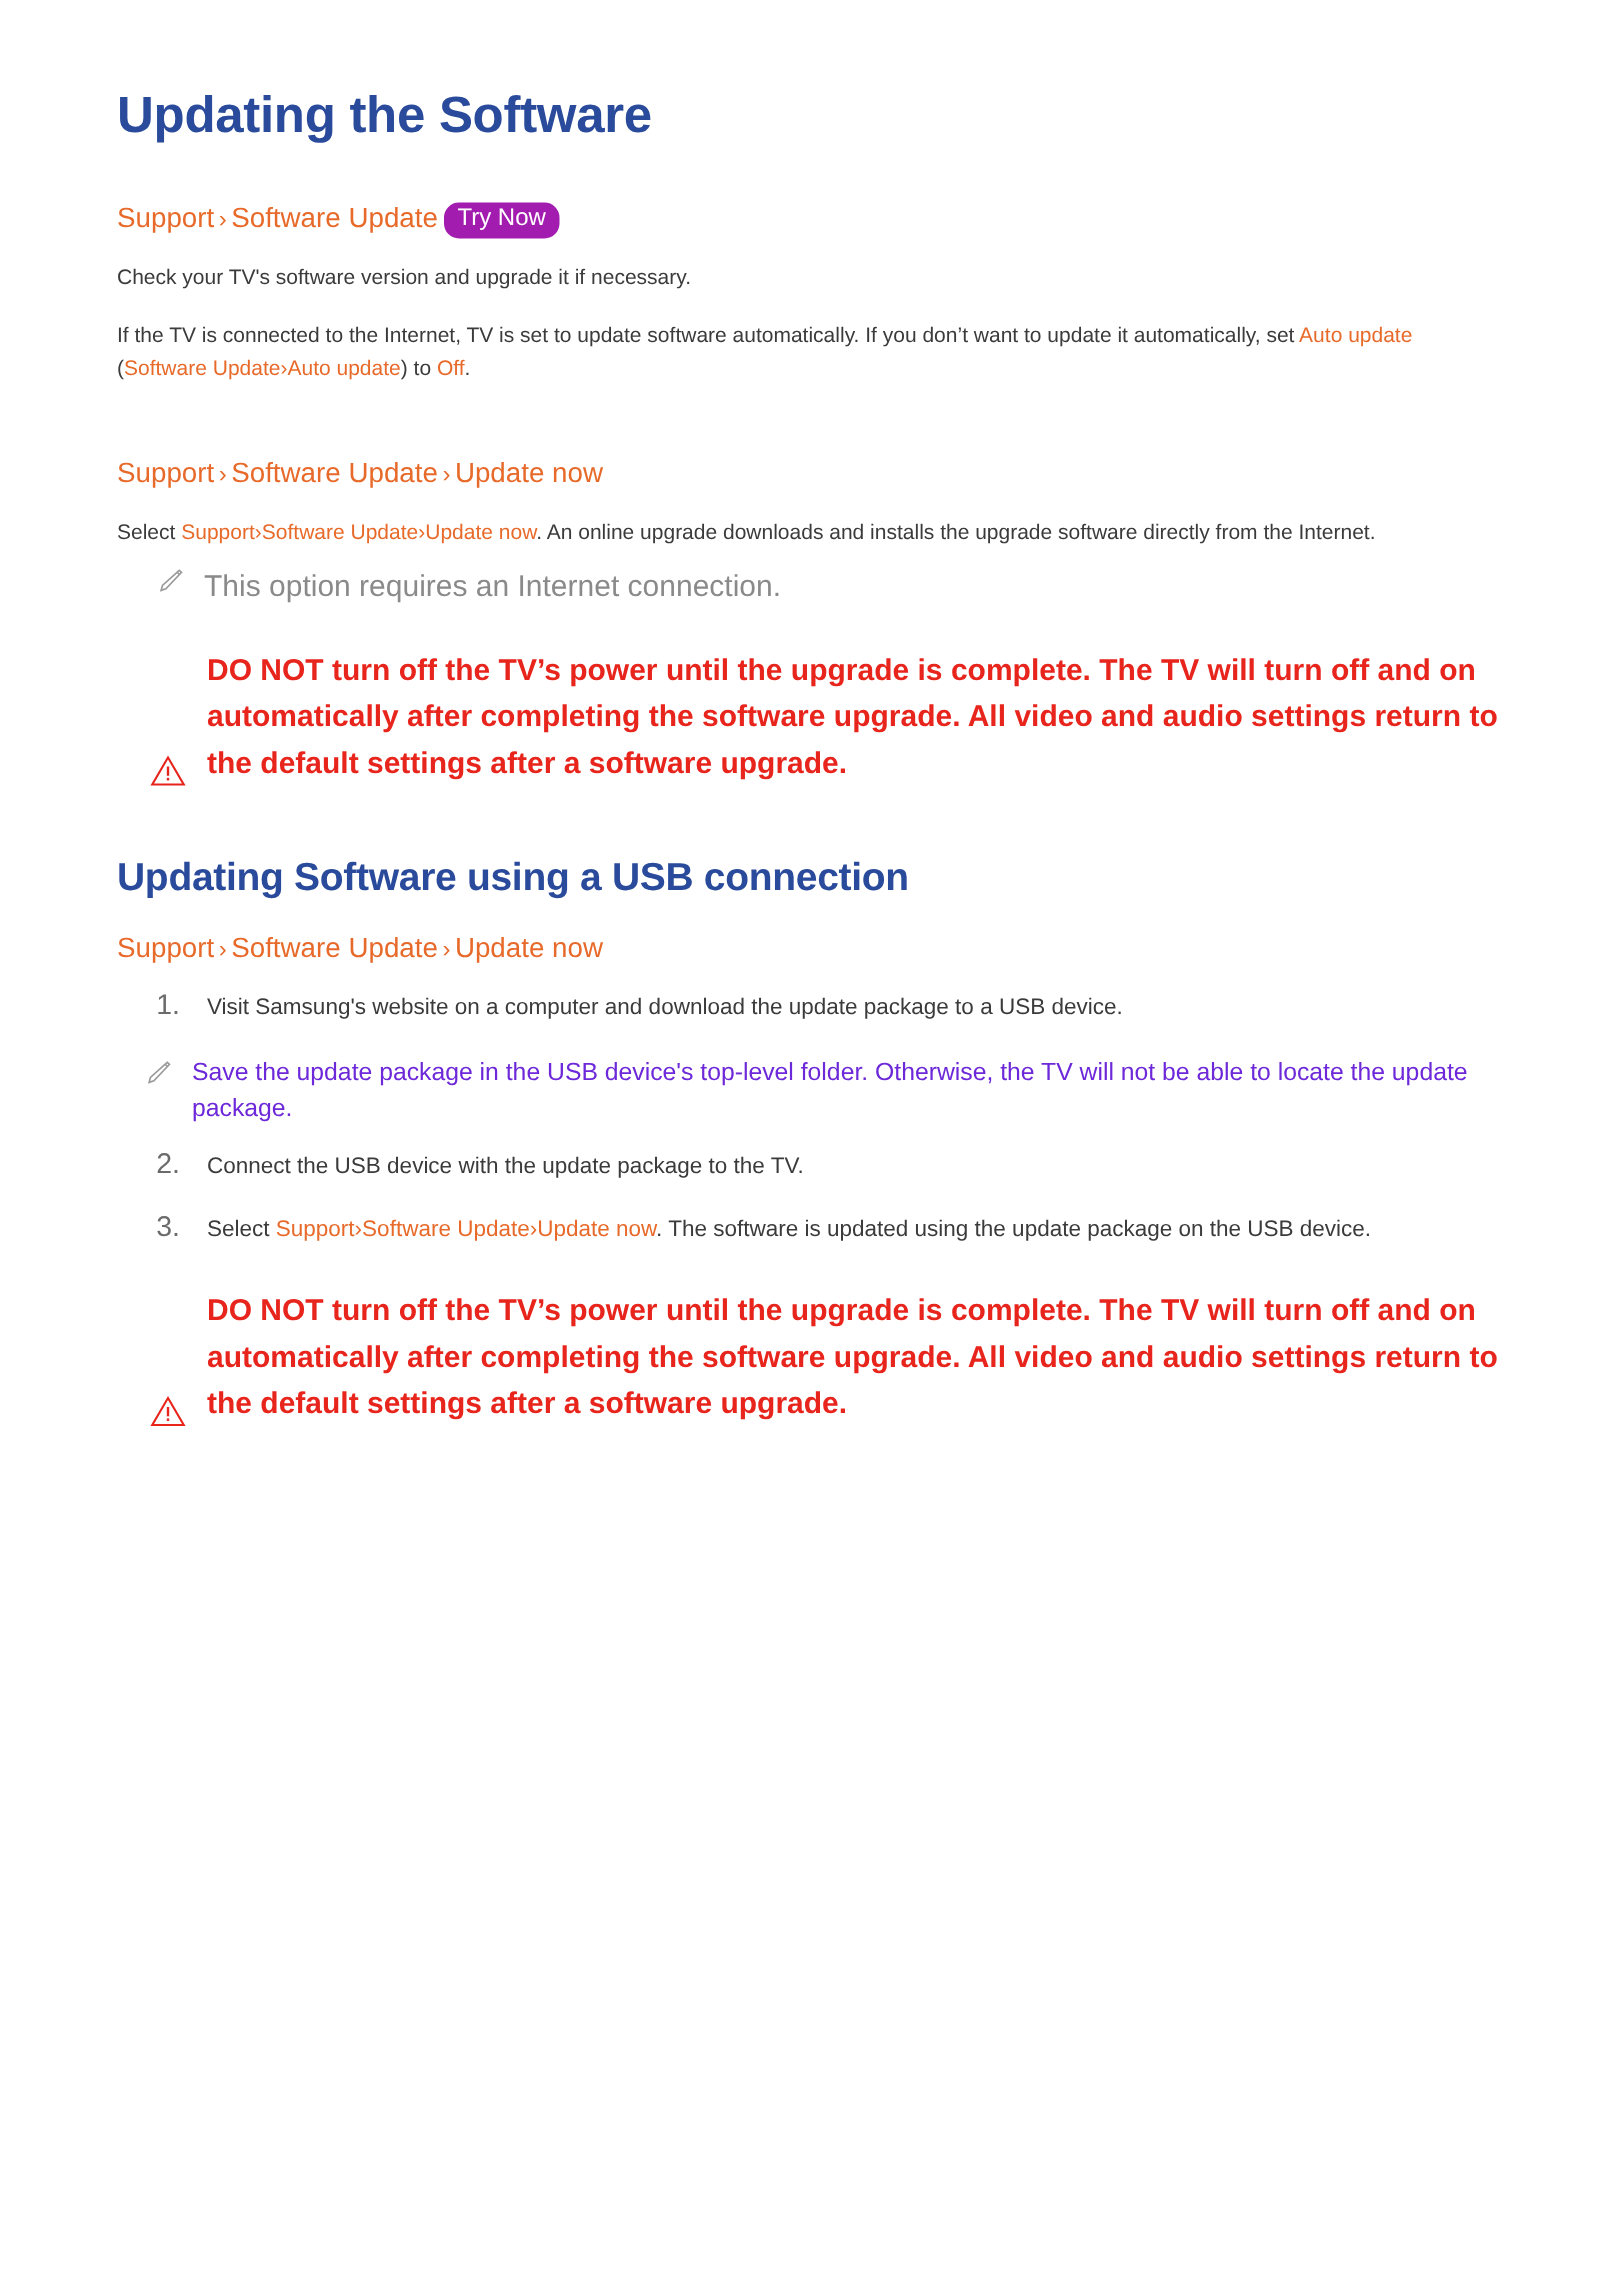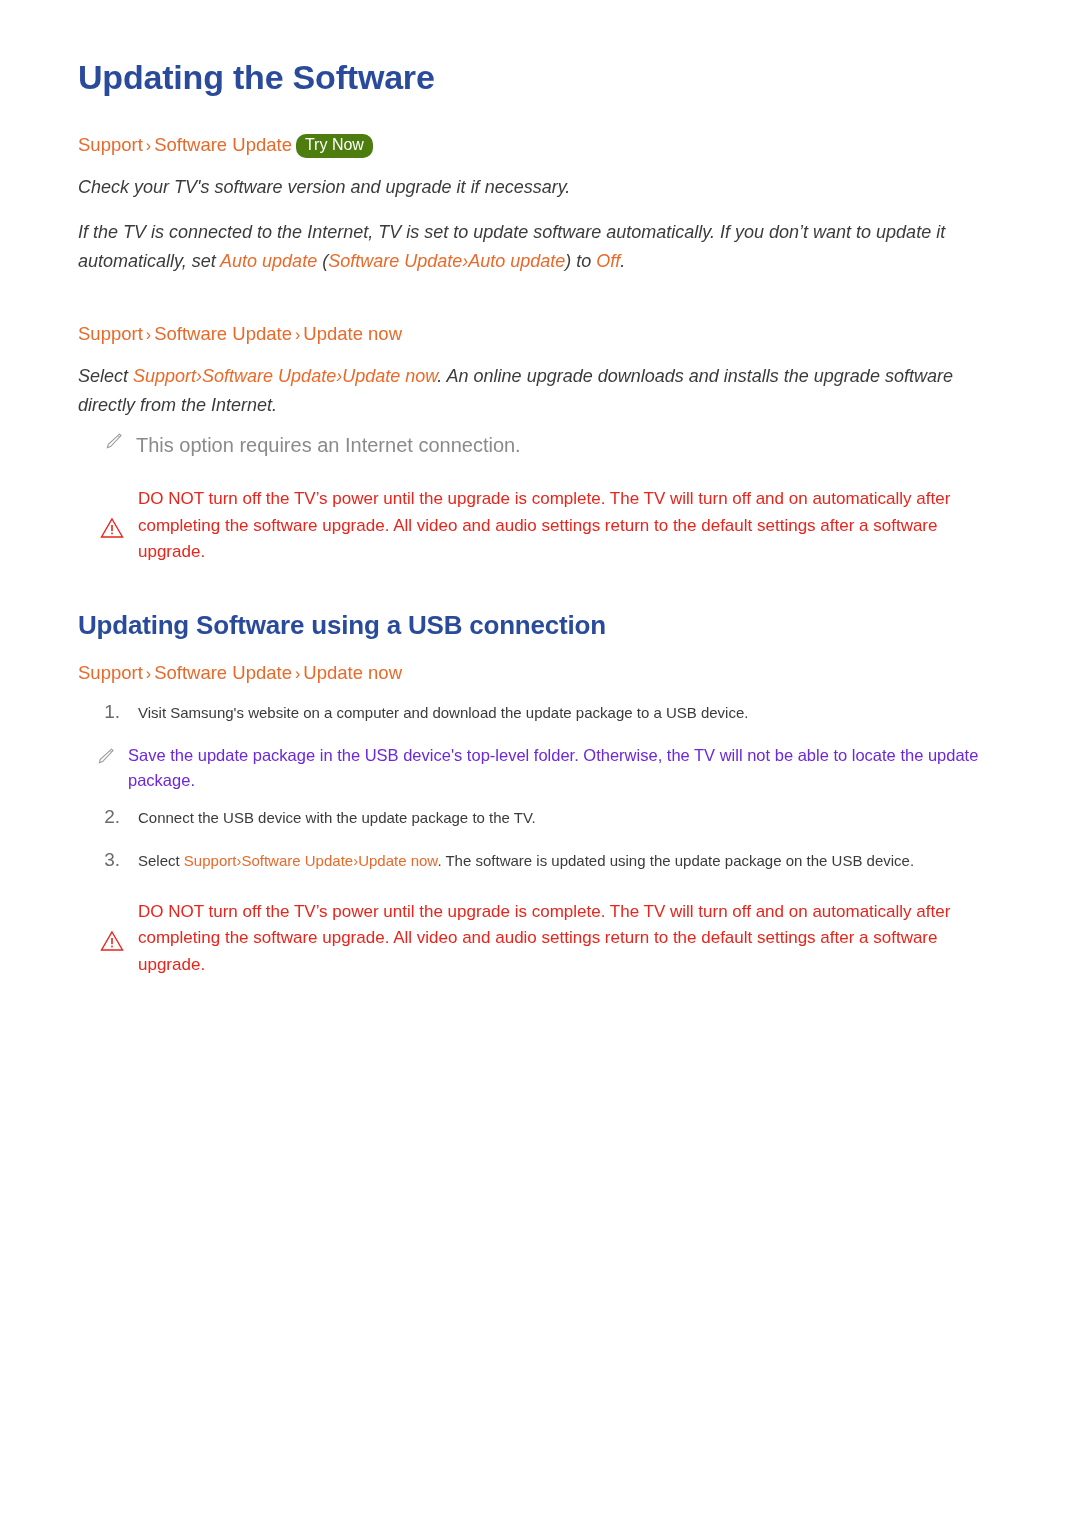--- a/index.html
+++ b/index.html
@@ -43,60 +43,59 @@
     margin-bottom: 14px;
     line-height: 1.5;
   }
   .path .sep {
     color: #e86a2a;
     padding: 0 3px;
     font-size: 16px;
   }
   .trynow {
     display: inline-block;
-    background: #4d7c0f;
+    background: #a21caf;
     color: #ffffff;
     font-size: 16px;
     border-radius: 10px;
     padding: 1px 9px 3px 9px;
     margin-left: 4px;
     vertical-align: 1px;
     line-height: 1.25;
   }
   p.body {
-    font-size: 18px;
+    font-size: 14px;
     line-height: 1.62;
     color: #3b3b3b;
     margin: 0 0 16px 0;
-    font-style: italic;
   }
   p.body.tight { margin-bottom: 10px; }
   .orange { color: #e86a2a; }
   .note {
     display: flex;
     align-items: flex-start;
     margin: 10px 0 14px 26px;
     font-size: 20px;
     line-height: 1.5;
     color: #8a8a8a;
   }
   .note .pen {
     flex: 0 0 auto;
     width: 22px;
     margin-right: 10px;
     padding-top: 3px;
   }
   .note .pen svg { display: block; }
   .warn {
     display: flex;
-    align-items: center;
+    align-items: flex-end;
     margin: 26px 0 26px 22px;
     color: #e8251c;
-    font-size: 17px;
-    font-weight: normal;
+    font-size: 20px;
+    font-weight: bold;
     line-height: 1.56;
   }
   .warn .tri {
     flex: 0 0 auto;
     width: 26px;
     margin-right: 12px;
     padding-top: 4px;
   }
   .warn .tri svg { display: block; }
   ol.steps {

